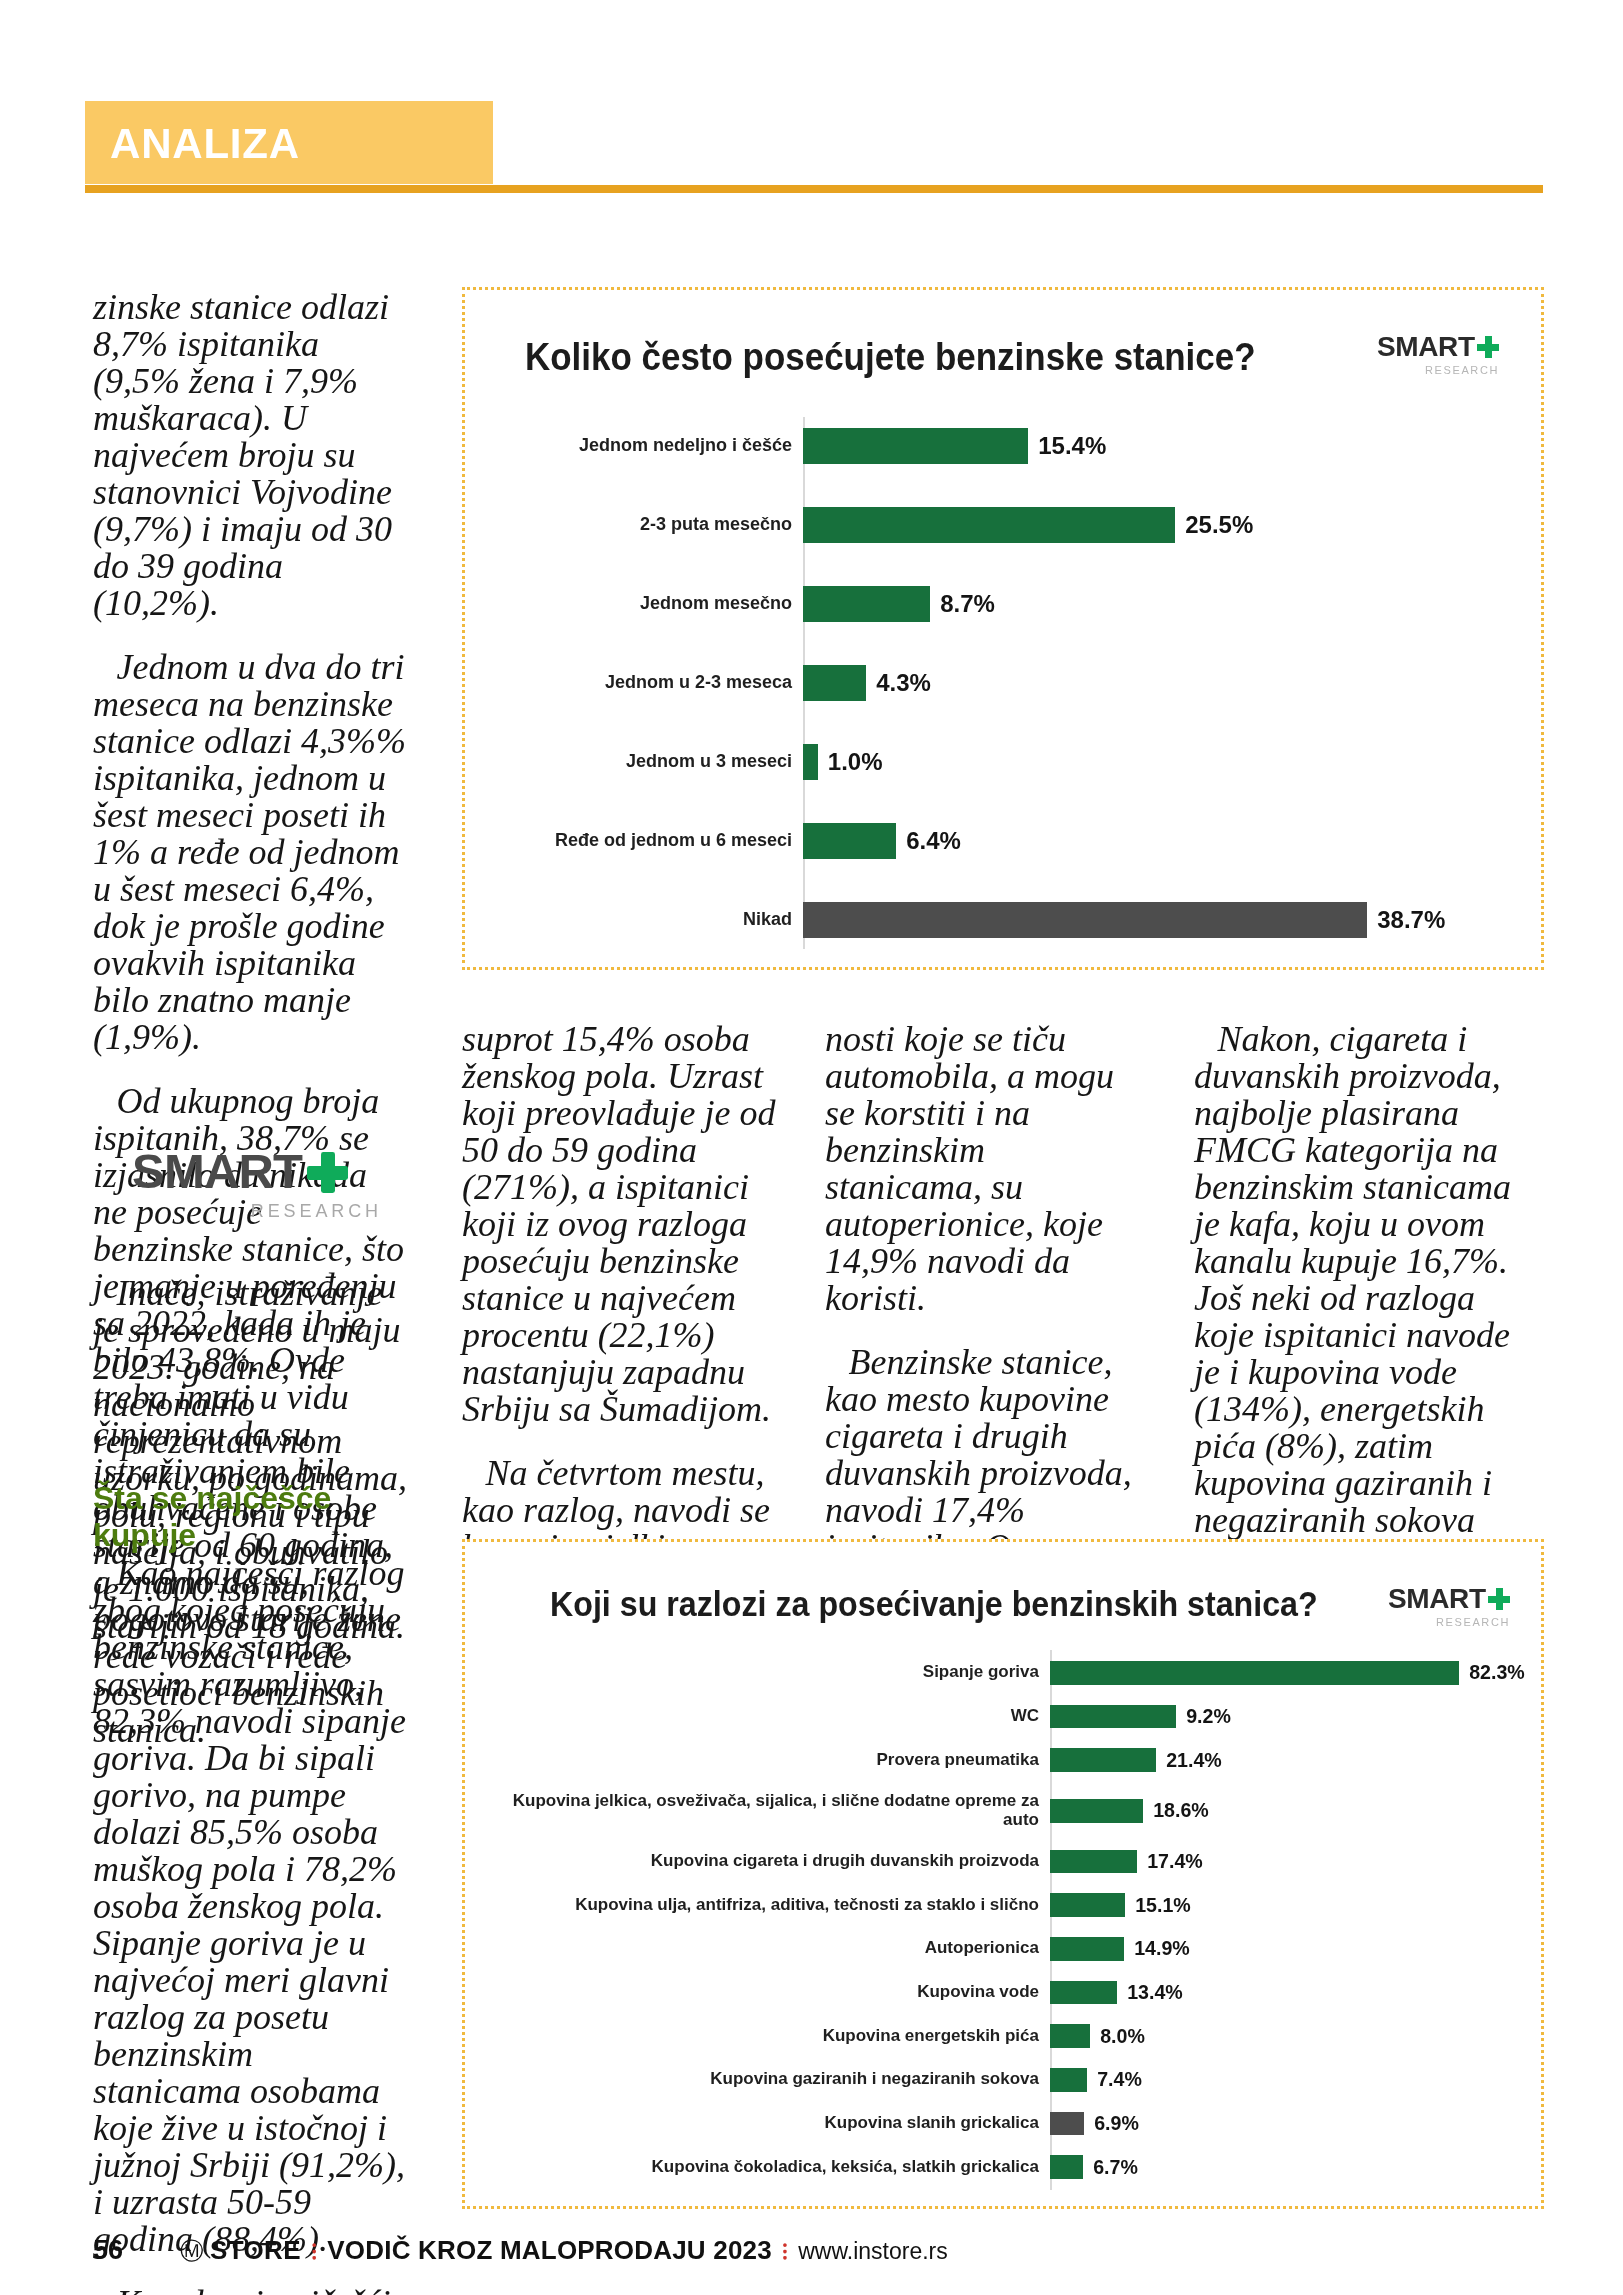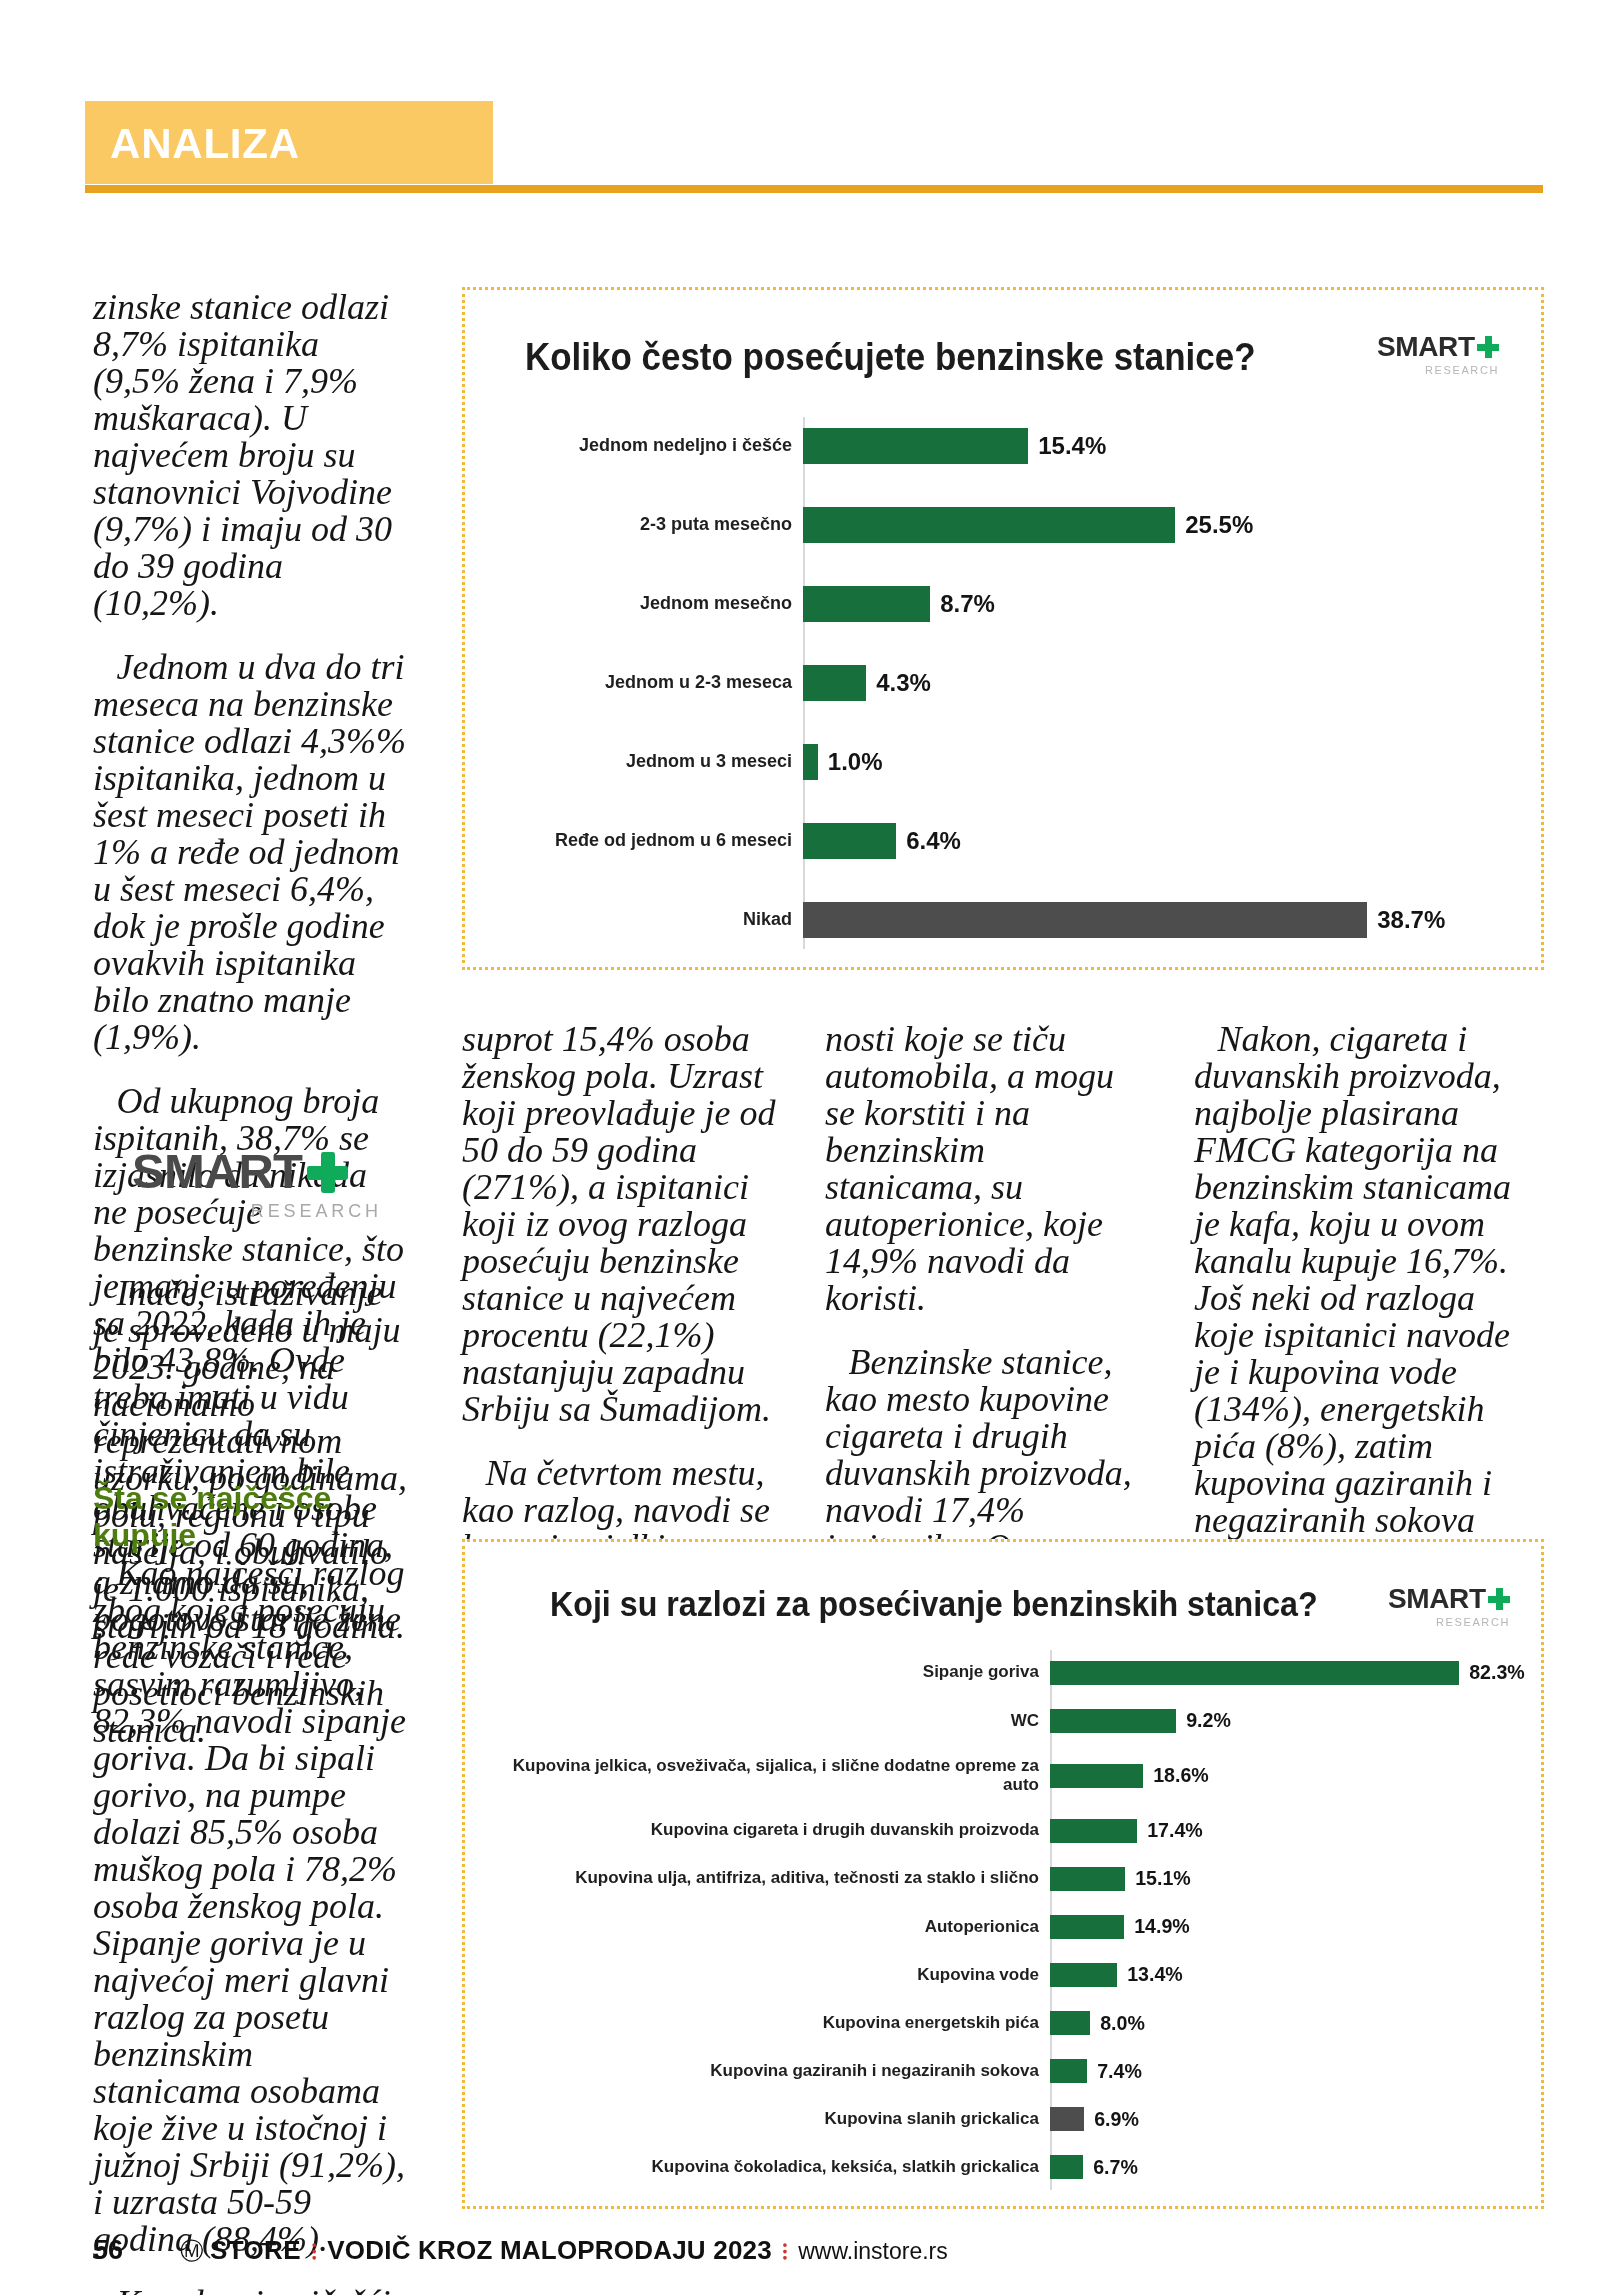--- a/index.html
+++ b/index.html
@@ -326,20 +326,27 @@
             </div>
           </div>
           <div class="bar-row">
             <div class="bar-label">WC</div>
             <div class="bar-track">
               <div class="bar-fill" style="width: 126px; background: rgb(23, 112, 60);"></div>
               <div class="bar-value">9.2%</div>
             </div>
           </div>
           <div class="bar-row">
+            <div class="bar-label">Provera pneumatika</div>
+            <div class="bar-track">
+              <div class="bar-fill" style="width: 106px; background: rgb(23, 112, 60);"></div>
+              <div class="bar-value">21.4%</div>
+            </div>
+          </div>
+          <div class="bar-row">
             <div class="bar-label">Kupovina jelkica, osveživača, sijalica, i slične dodatne opreme za auto</div>
             <div class="bar-track">
               <div class="bar-fill" style="width: 93px; background: rgb(23, 112, 60);"></div>
               <div class="bar-value">18.6%</div>
             </div>
           </div>
           <div class="bar-row">
             <div class="bar-label">Kupovina cigareta i drugih duvanskih proizvoda</div>
             <div class="bar-track">
               <div class="bar-fill" style="width: 87px; background: rgb(23, 112, 60);"></div>

